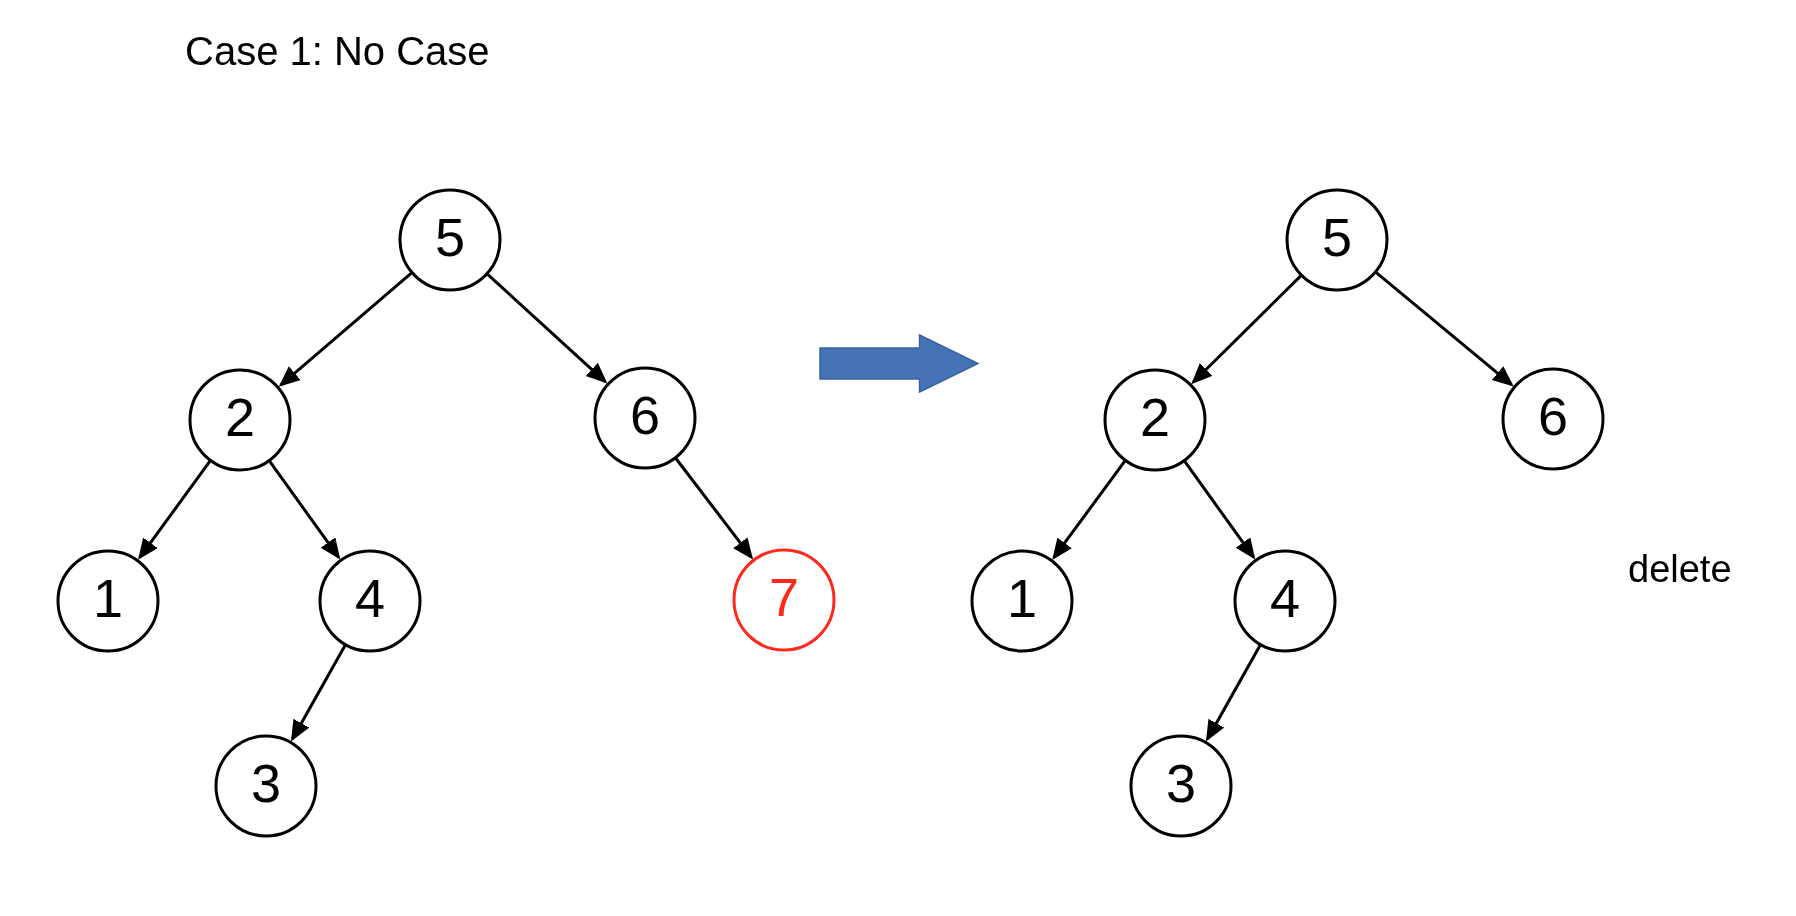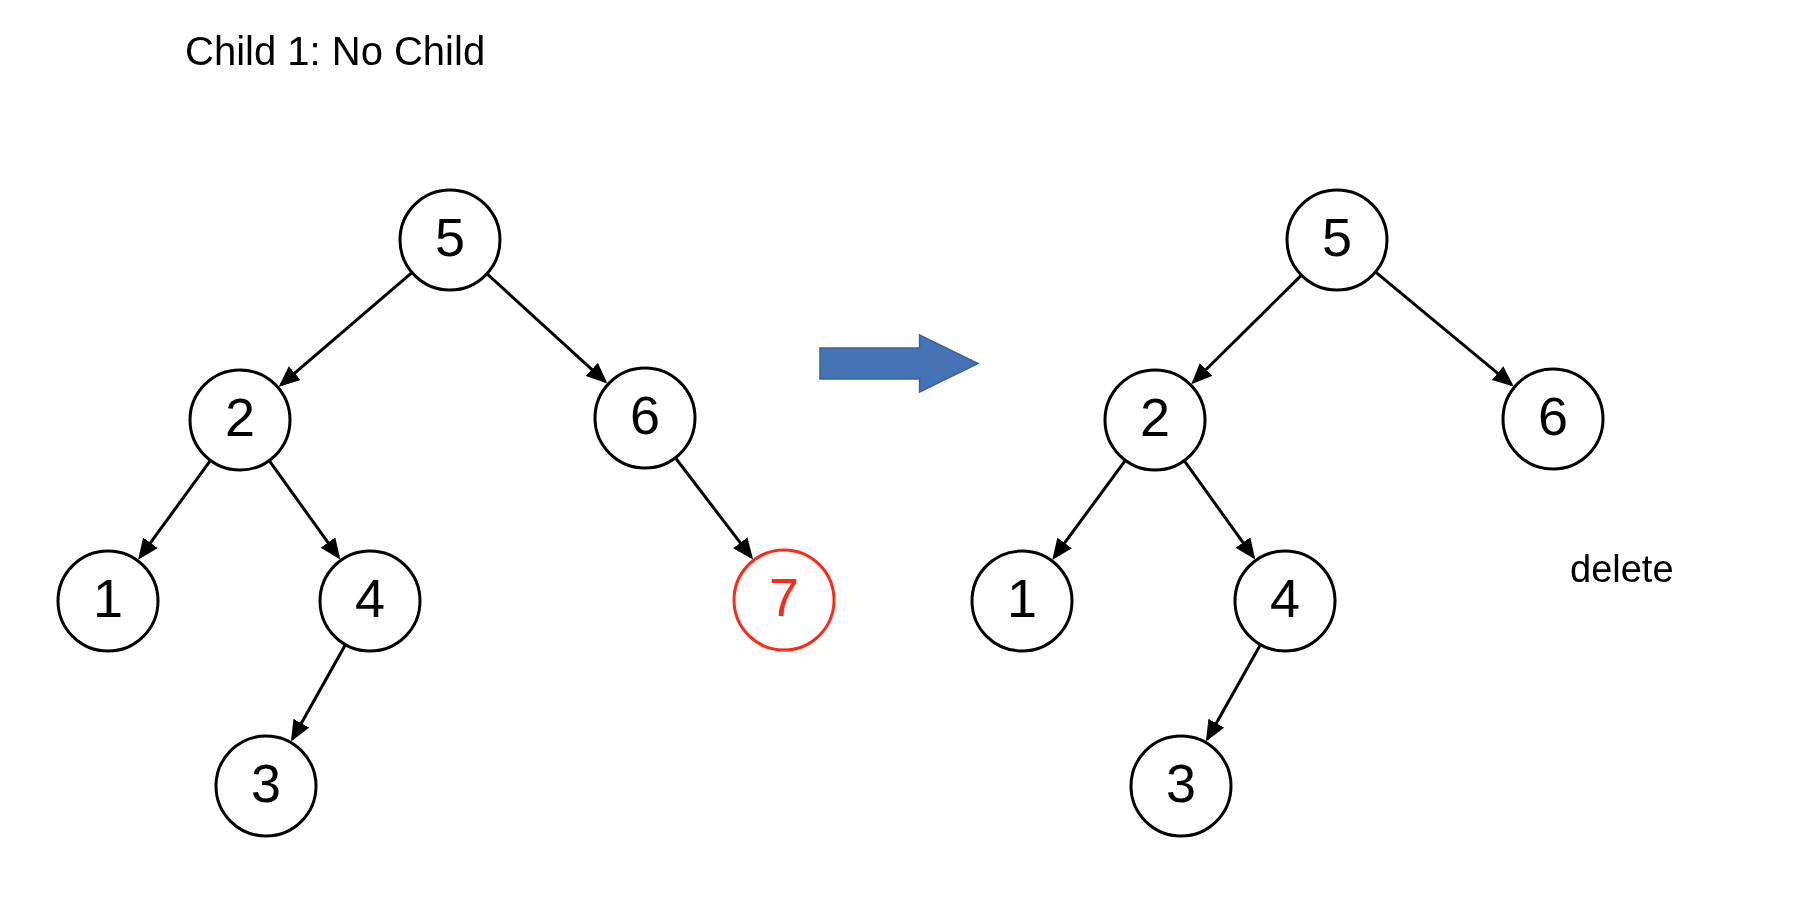--- a/index.html
+++ b/index.html
@@ -34,41 +34,41 @@
     left: 185px;
     top: 28px;
     font-size: 40px;
     line-height: 1.15;
     color: #000000;
     white-space: nowrap;
     font-family: "Liberation Sans", sans-serif;
   }
   .caption-label {
     position: absolute;
-    left: 1570px;
+    left: 1628px;
     top: 548px;
     font-size: 38px;
     line-height: 1.15;
     color: #000000;
     white-space: nowrap;
     font-family: "Liberation Sans", sans-serif;
   }
   .node-text {
     font-family: "Liberation Sans", sans-serif;
     font-size: 54px;
     text-anchor: middle;
     dominant-baseline: middle;
   }
 </style>
 </head>
 <body>
 
 <div id="stage">
 
-  <div class="slide-title">Child 1: No Child</div>
+  <div class="slide-title">Case 1: No Case</div>
 
   <div class="caption-label">delete</div>
 
   <svg id="diagram-svg" viewBox="0 0 1796 916">
     <defs>
       <marker id="arrowhead" markerWidth="7" markerHeight="7" refX="6" refY="3" orient="auto" markerUnits="strokeWidth">
         <path d="M0,0 L7,3 L0,6 z" fill="#000000"></path>
       </marker>
     </defs>
     <g id="edges-layer">

